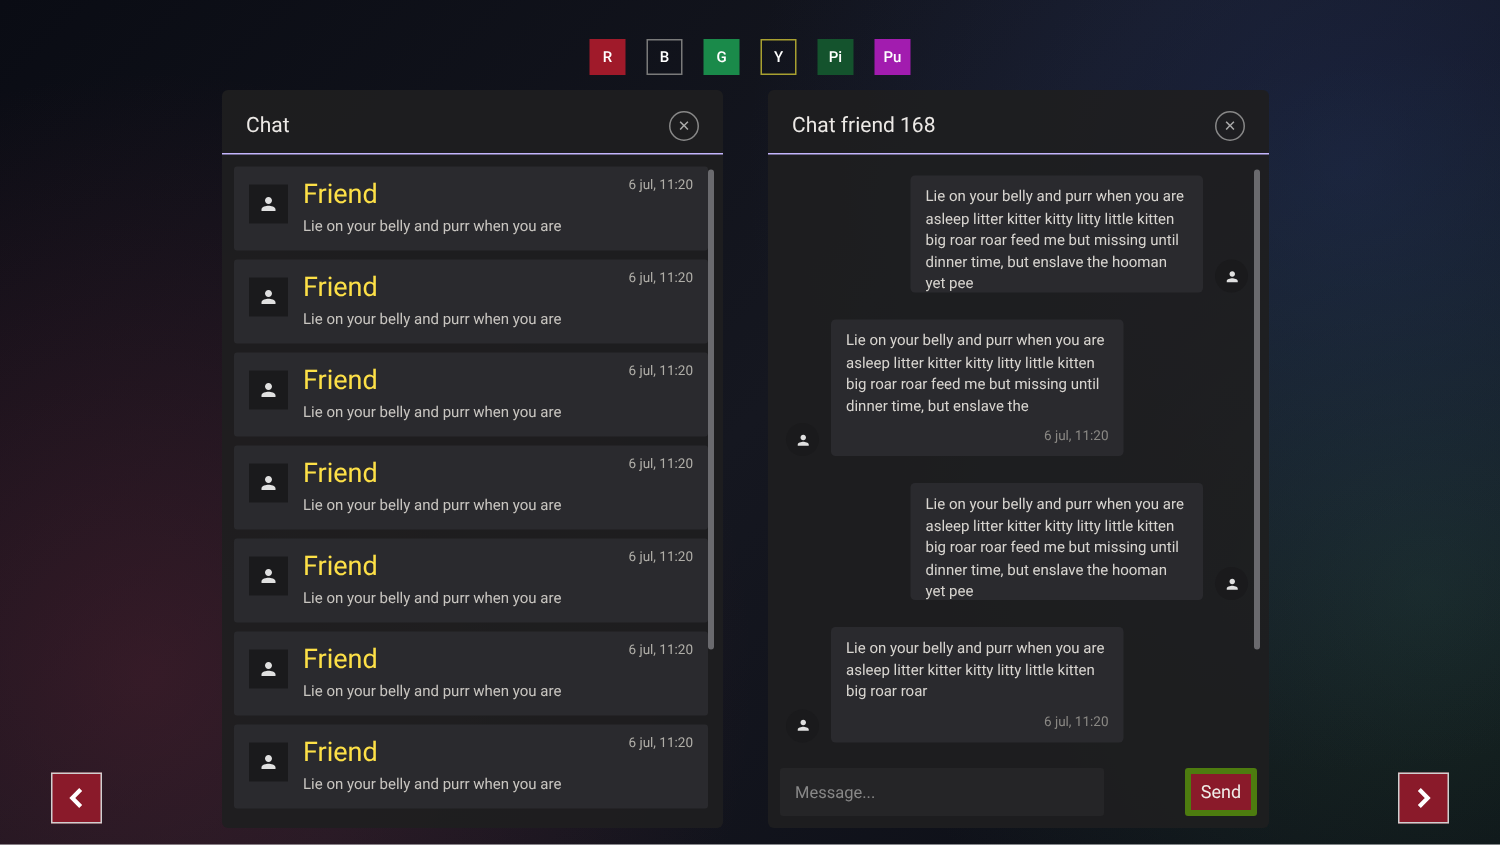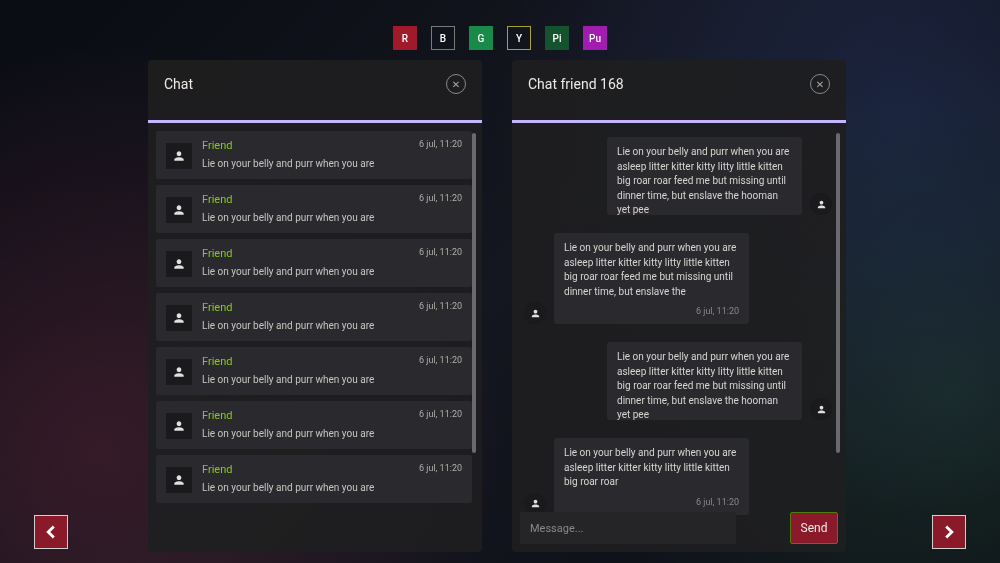--- a/index.html
+++ b/index.html
@@ -48,23 +48,23 @@
     display: flex; gap: 30px;
   }
   .panel {
     width: 334px; height: 492px;
     background: rgba(30,30,32,0.92);
     border-radius: 4px;
     display: flex; flex-direction: column;
     position: relative;
   }
   .panel-header {
-    padding: 14px 16px 26px;
+    padding: 14px 16px 8px;
     display: flex; justify-content: space-between; align-items: center;
-    border-bottom: 3px solid #c4b5fd;
+    border-bottom: 1px solid #c4b5fd;
   }
   .panel-title { font-size: 14px; font-weight: 400; color: #ece9e6; }
   .close-btn {
     width: 20px; height: 20px; border-radius: 50%;
     border: 1px solid #888; color: #aaa;
     display: flex; align-items: center; justify-content: center;
     font-size: 10px; cursor: pointer;
   }
   .panel-body {
     flex: 1; overflow: hidden; position: relative;
@@ -85,21 +85,21 @@
     padding: 8px 10px 10px; display: flex; gap: 10px;
     position: relative;
   }
   .avatar {
     width: 26px; height: 26px; background: #1a1a1c;
     display: flex; align-items: center; justify-content: center;
     margin-top: 4px;
   }
   .avatar svg { width: 14px; height: 14px; fill: #e0e0e0; }
   .chat-text { flex: 1; min-width: 0; }
-  .chat-name { font-size: 11px; color: #84cc16; margin-bottom: 6px; }
+  .chat-name { font-size: 18px; color: #fde047; margin-bottom: 6px; }
   .chat-preview { font-size: 10px; color: #c8c5c0; white-space: nowrap; overflow: hidden; text-overflow: ellipsis; }
   .chat-time { position: absolute; top: 8px; right: 10px; font-size: 9px; color: #b0aea8; }
 
   
   .conv { display: flex; flex-direction: column; gap: 18px; padding: 6px 4px; }
   .msg-row { display: flex; align-items: flex-end; gap: 8px; }
   .msg-row.mine { flex-direction: row-reverse; }
   .msg-avatar {
     width: 22px; height: 22px; border-radius: 50%; background: #1a1a1c;
     display: flex; align-items: center; justify-content: center;
@@ -119,21 +119,21 @@
   .composer {
     position: absolute; left: 8px; right: 8px; bottom: 8px;
     display: flex; gap: 6px; height: 32px;
   }
   .composer-input {
     flex: 1; background: #252527; border: none; border-radius: 2px;
     padding: 0 10px; font-size: 11px; color: #888;
     display: flex; align-items: center; text-align: center;
   }
   .send-btn {
-    width: 48px; background: #8a1a2a; border: 1px solid #4d7c0f;
+    width: 48px; background: #8a1a2a; border: 4px solid #4d7c0f;
     border-radius: 2px; color: #f0ece8; font-size: 12px;
     display: flex; align-items: center; justify-content: center;
     cursor: pointer;
     margin-left: 48px;
   }
 </style>
 </head>
 <body>
 
 <div class="swatches">

